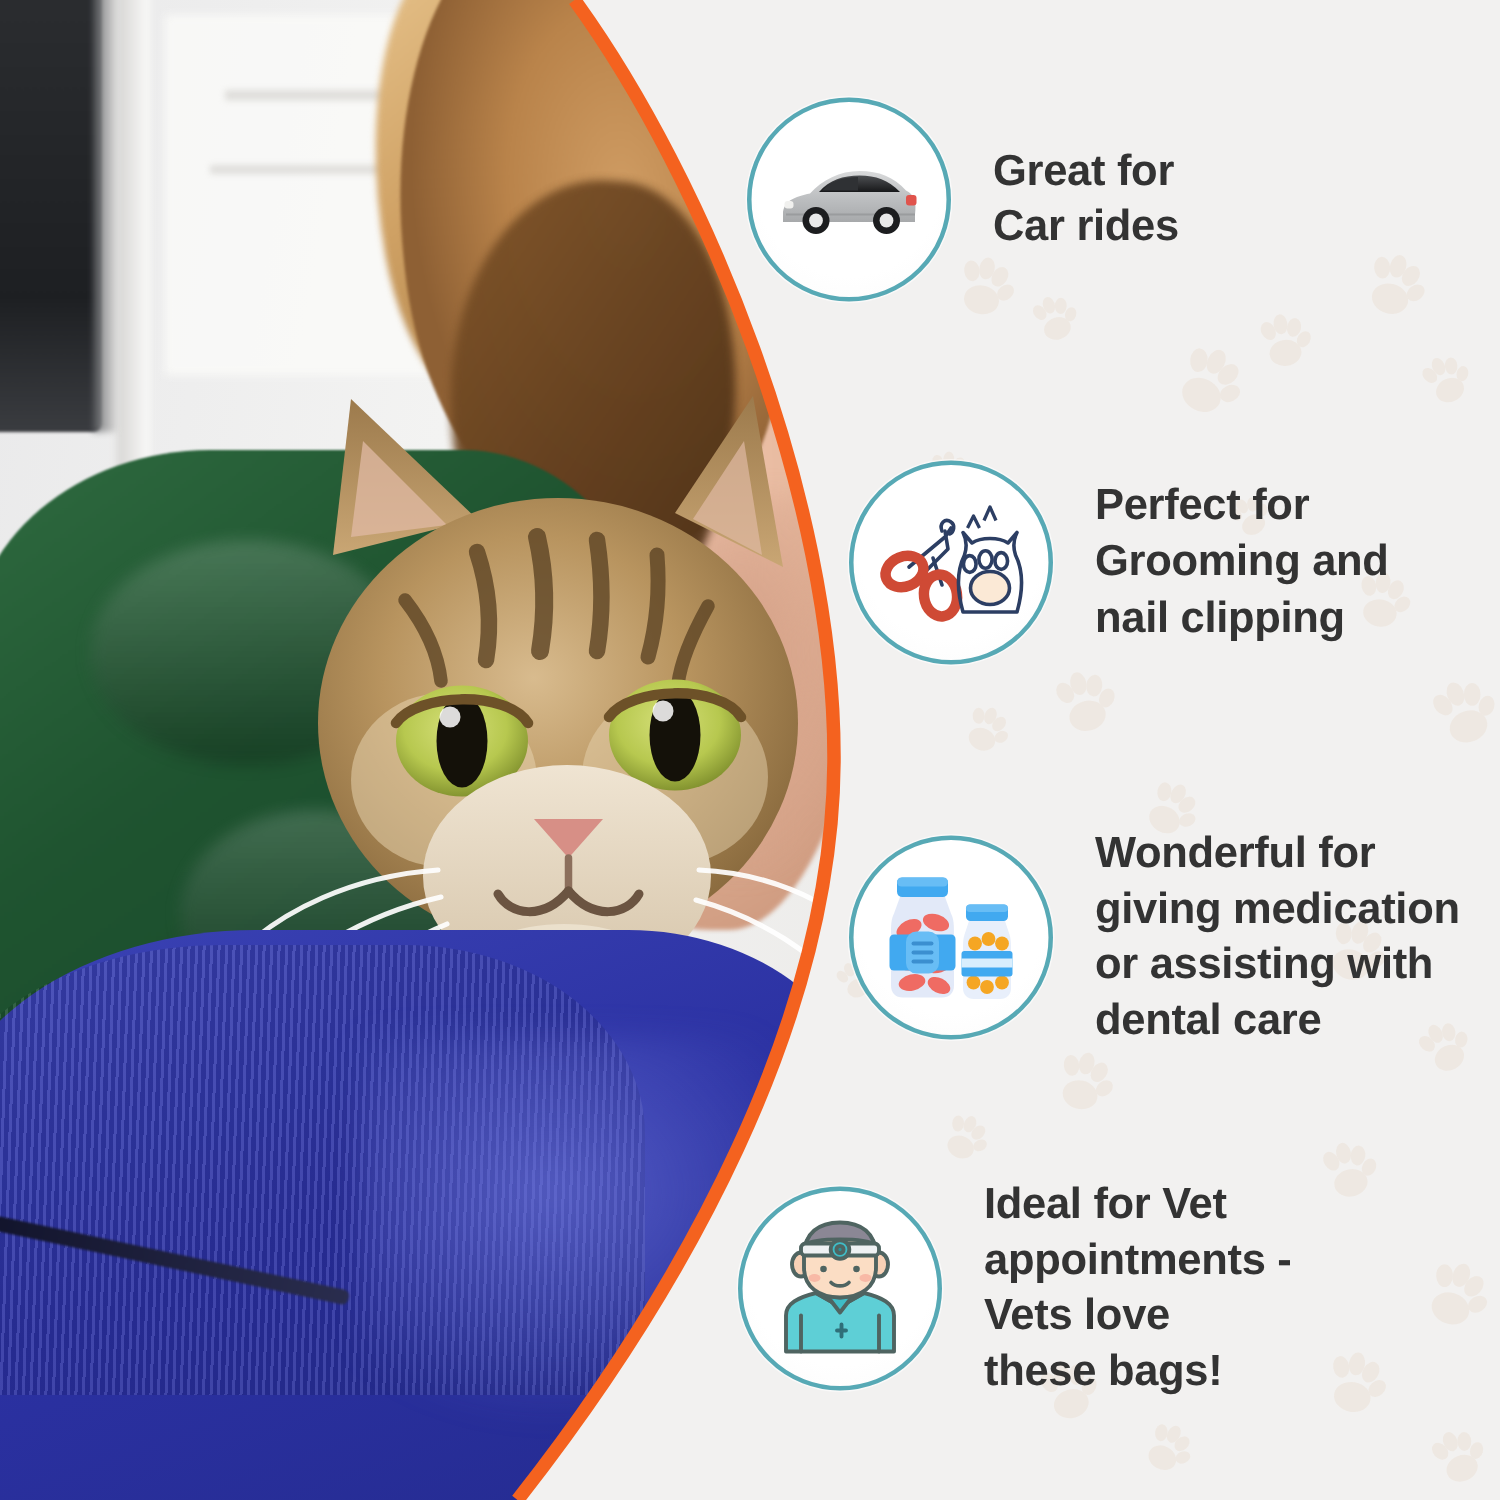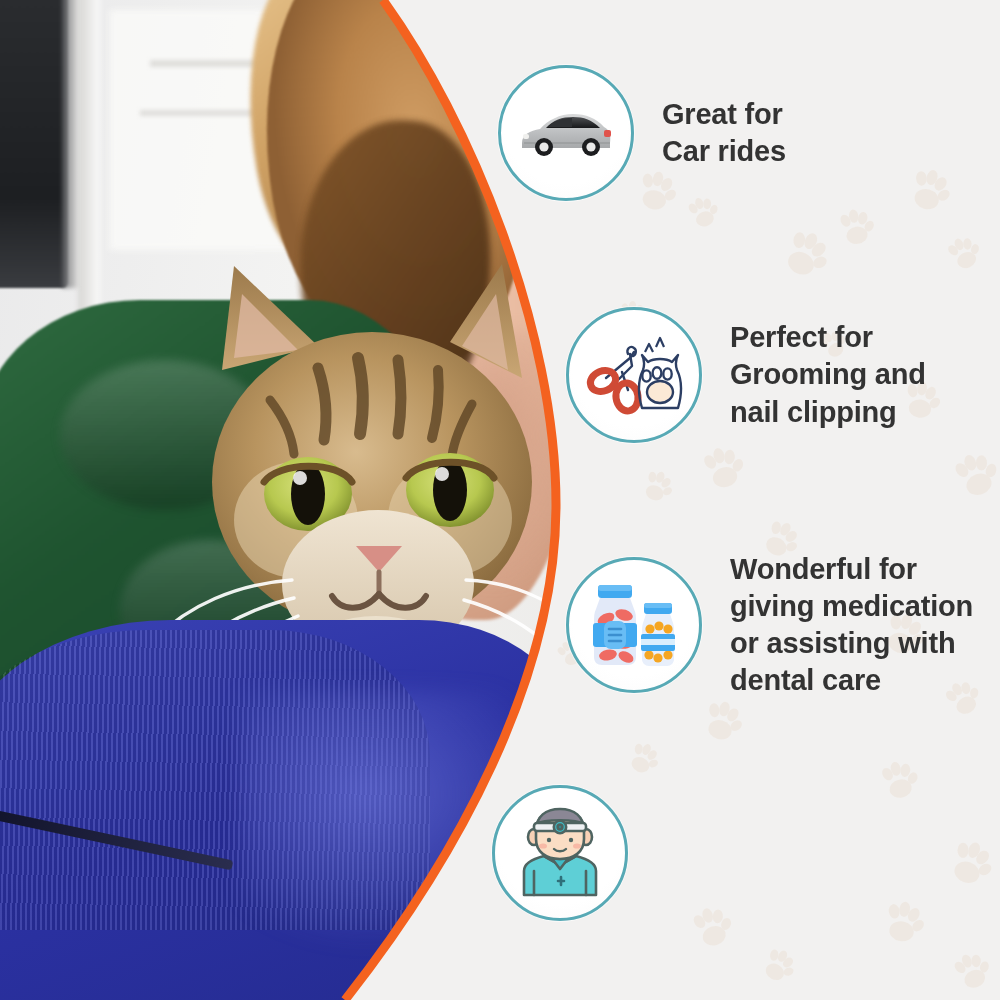--- a/index.html
+++ b/index.html
@@ -662,16 +662,20 @@
             <circle cx="35" cy="33" r="2.2"></circle>
                 <circle cx="57" cy="33" r="2.2"></circle>
           </g>
           <path d="M40,42 C43,45 49,45 52,42" fill="none" stroke="#4f6461" stroke-width="2.4" stroke-linecap="round"></path>
           <ellipse cx="29" cy="39" rx="4" ry="2.6" fill="#f7a99a" opacity=".7"></ellipse>
           <ellipse cx="63" cy="39" rx="4" ry="2.6" fill="#f7a99a" opacity=".7"></ellipse>
           <path d="M44,74 L50,74 M47,70 L47,78" stroke="#2f6f79" stroke-width="2.6" stroke-linecap="round"></path>
         </svg>
         </span>
       </div>
+      <div class="feature-text">Ideal for Vet
+appointments -
+Vets love
+these bags!</div>
     </div>
 
   </div>
 </div>
 
 </body></html>

